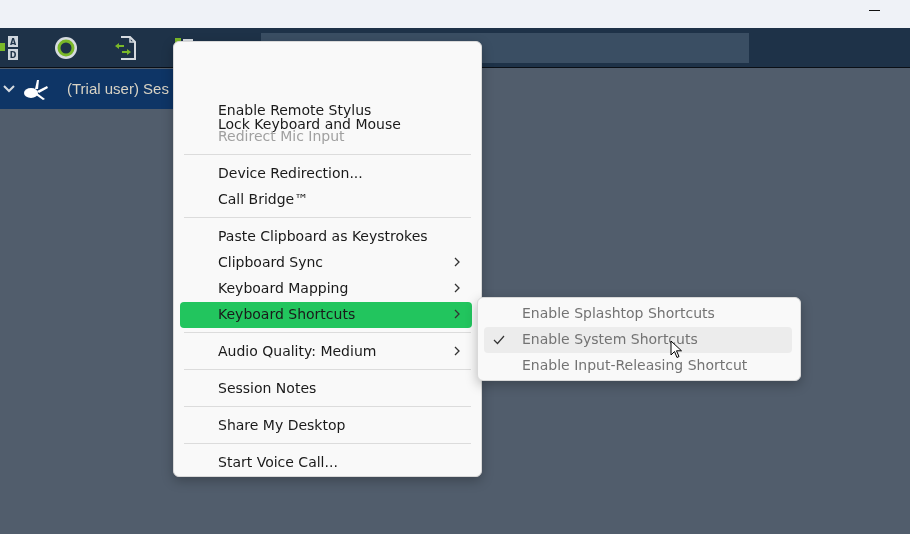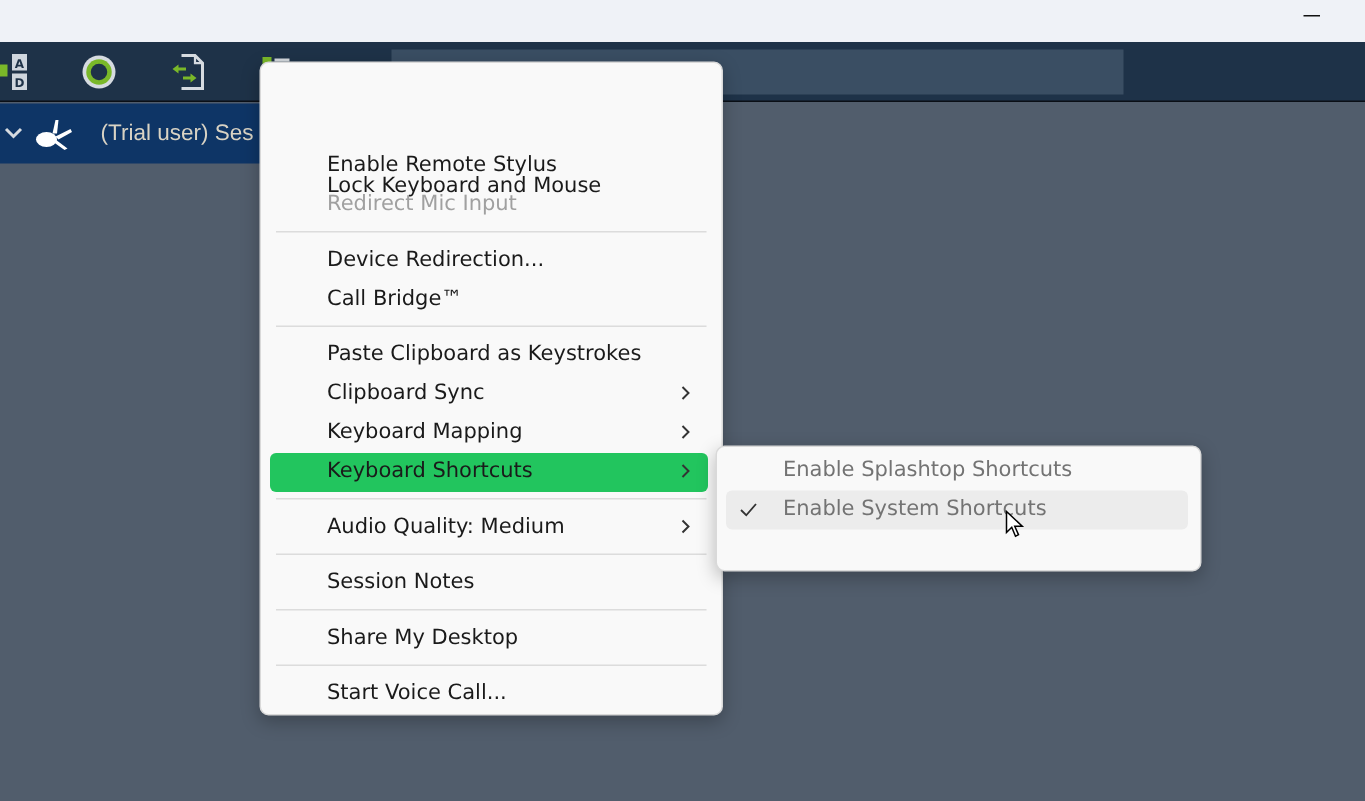--- a/index.html
+++ b/index.html
@@ -150,17 +150,20 @@
 <div class="menu sub-menu">
   <div class="smi" style="top:3px;">
     <span class="lbl">Enable Splashtop Shortcuts</span>
   </div>
   <div class="smi hover" style="top:29px;">
     <svg class="check" viewBox="0 0 14 14">
         <path d="M2 7 L5.5 10.5 L12 3" fill="none" stroke="#333" stroke-width="1.2"></path>
       </svg>
     <span class="lbl">Enable System Shortcuts</span>
   </div>
+  <div class="smi" style="top:55px;">
+    <span class="lbl">Enable Input-Releasing Shortcut</span>
+  </div>
 </div>
 
 <svg class="cursor" viewBox="0 0 14 20">
   <path d="M1 1 L1 15 L4.5 11.5 L7 17.5 L9 16.5 L6.5 10.8 L11.5 10.8 Z" fill="#ffffff" stroke="#000" stroke-width="1"></path>
 </svg>
 
 </body></html>

